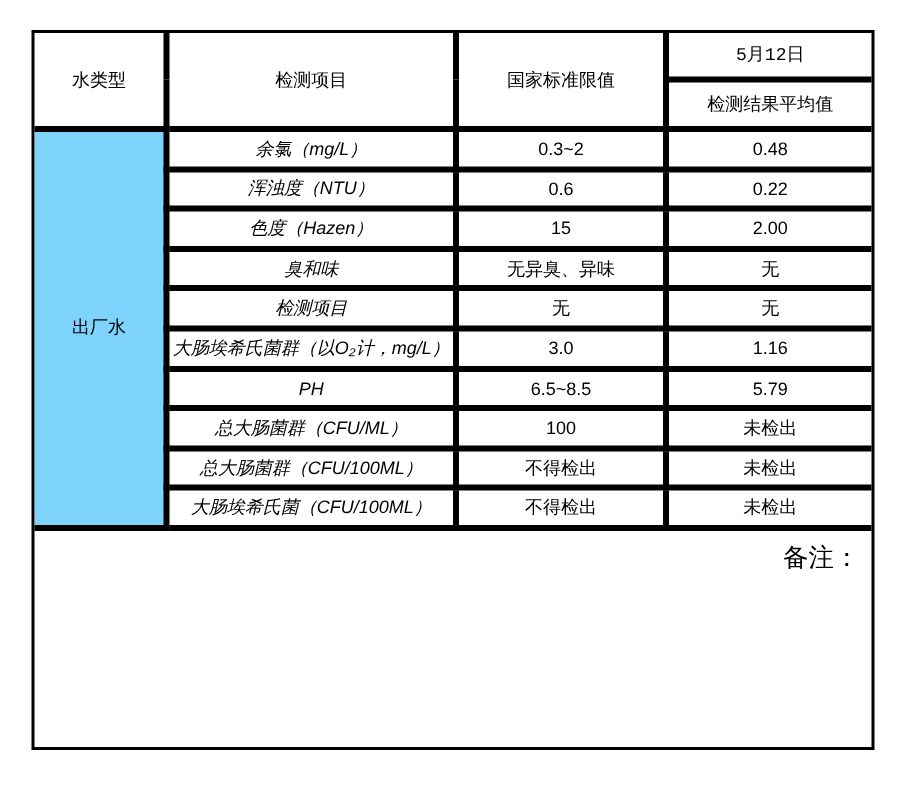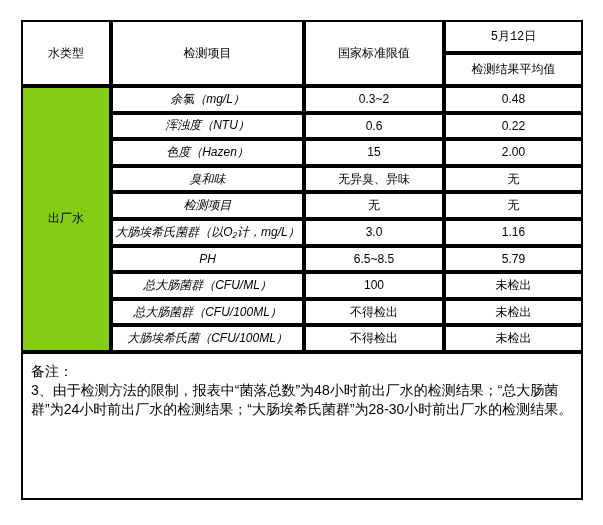--- a/index.html
+++ b/index.html
@@ -64,29 +64,29 @@
     font-weight: bold;
     font-size: 15px;
   }
   tbody td { height: 22.6px; }
   td.col-item {
     text-align: left;
     padding-left: 4px;
     font-style: italic;
   }
   td.water-type-cell {
-    background: #84cc16;
+    background: #7dd3fc;
     font-size: 13px;
   }
   .notes {
     flex: 1 1 auto;
     padding: 8px 8px 4px 8px;
-    font-size: 14px;
+    font-size: 17px;
     line-height: 19px;
-    text-align: left;
+    text-align: right;
   }
   .note-line { white-space: normal; }
 </style>
 </head>
 <body>
 
 <div class="canvas">
   <div class="sheet">
 
 
@@ -158,17 +158,16 @@
           <tr>
             <td class="col-item">大肠埃希氏菌（CFU/100ML）</td>
             <td class="col-limit">不得检出</td>
             <td class="col-result">未检出</td>
           </tr>
         </tbody>
     </table>
 
     <div class="notes">
       <div class="note-line">备注：</div>
-        <div class="note-line">3、由于检测方法的限制，报表中“菌落总数”为48小时前出厂水的检测结果；“总大肠菌群”为24小时前出厂水的检测结果；“大肠埃希氏菌群”为28-30小时前出厂水的检测结果。</div>
       </div>
 
   </div>
 </div>
 
 </body></html>

